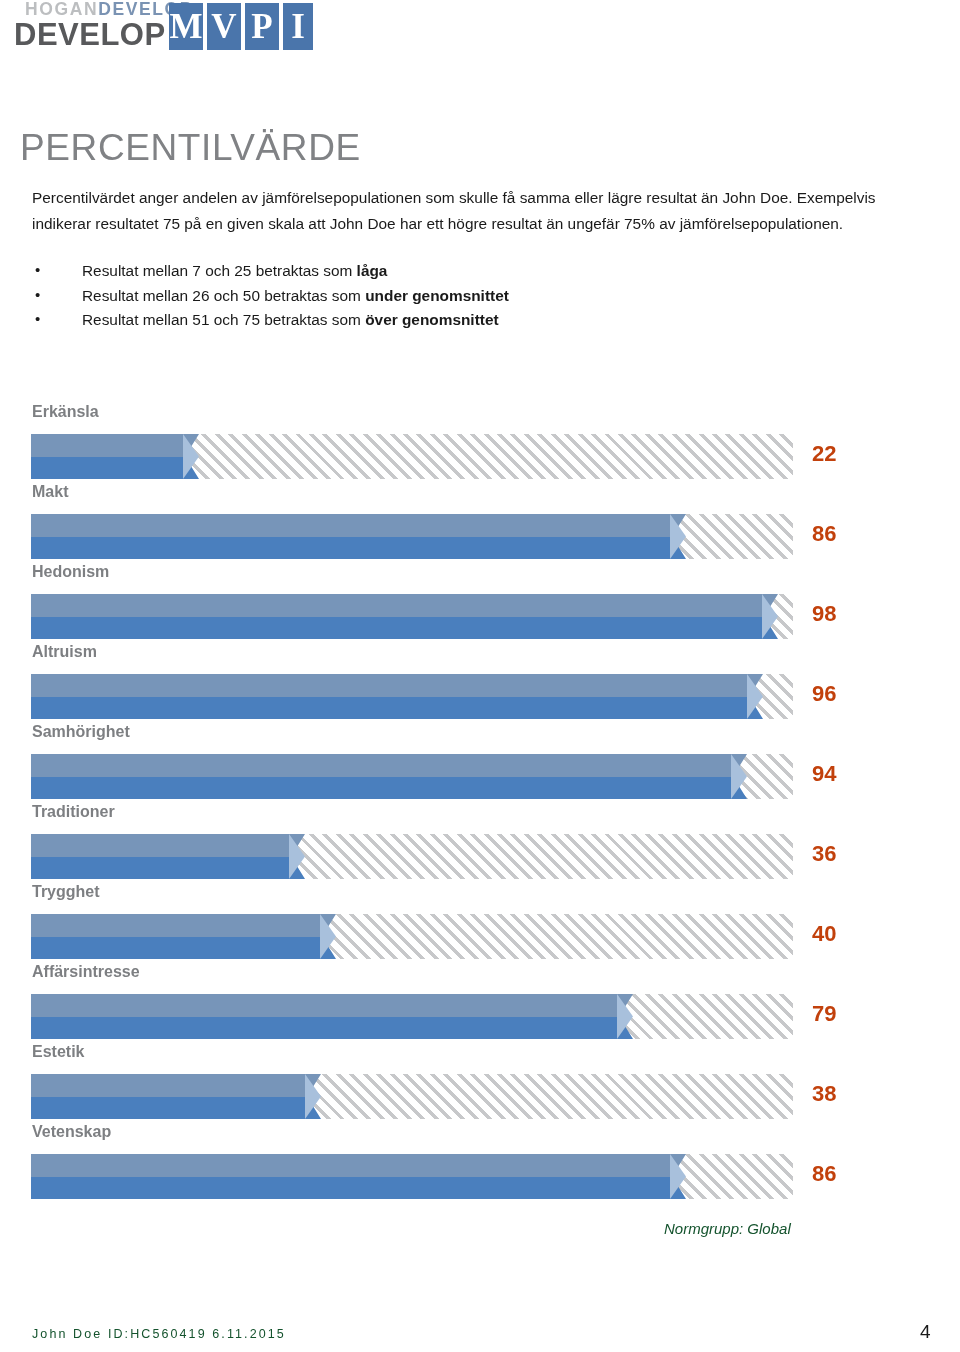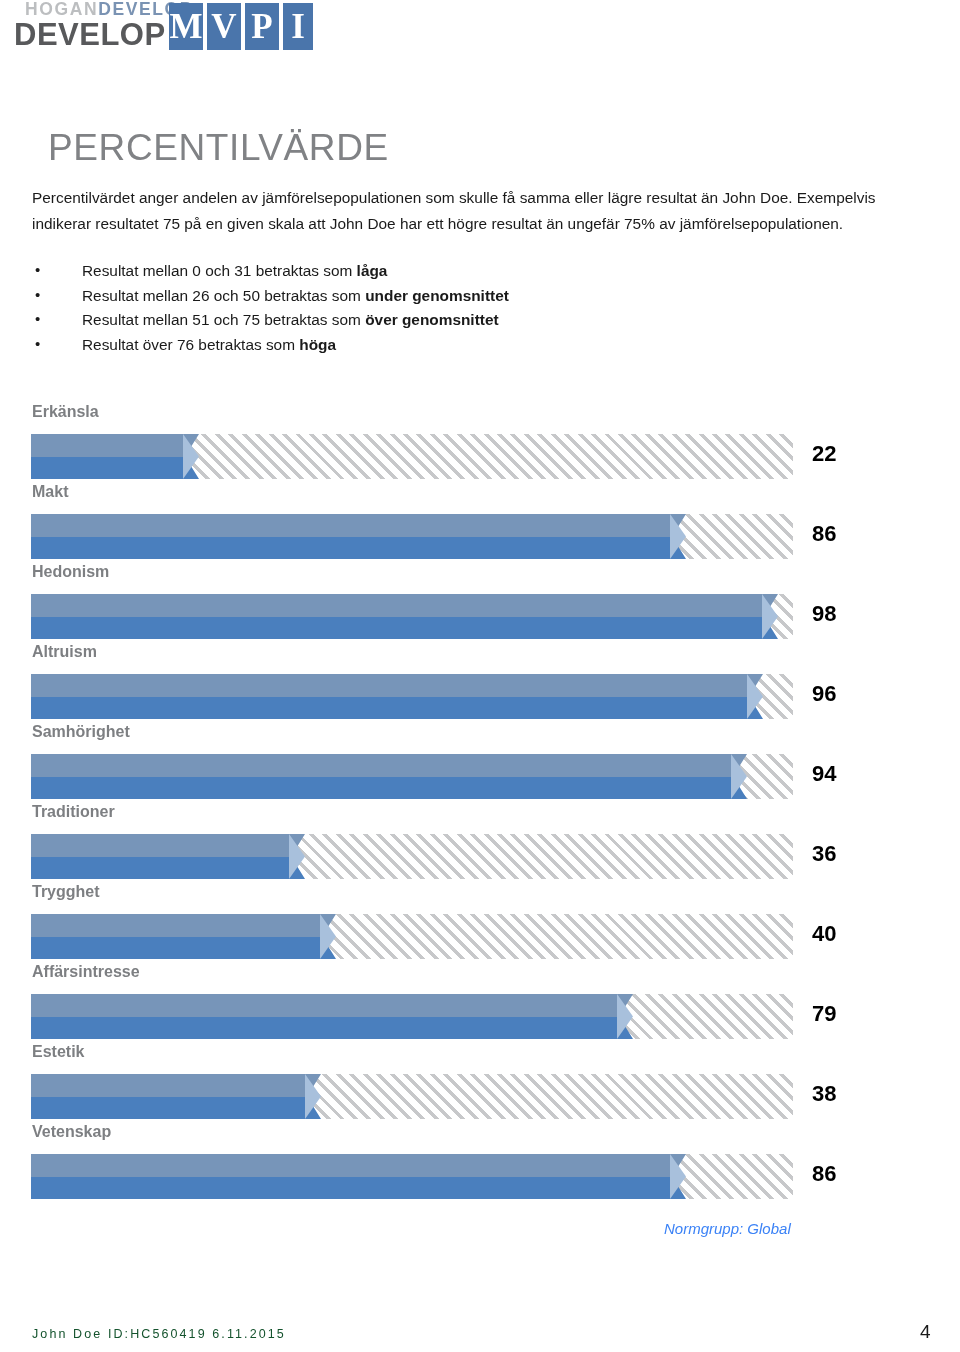--- a/index.html
+++ b/index.html
@@ -64,21 +64,21 @@
     font-weight: bold;
     line-height: 47px;
     text-align: center;
     font-family: "Liberation Serif", serif;
   }
   .mvpi-box.narrow { width: 30px; }
 
   
   #title {
     position: absolute;
-    left: 48px;
+    left: 20px;
     top: 103px;
     font-size: 37px;
     color: #808285;
     letter-spacing: 0.6px;
     font-weight: normal;
     line-height: 40px;
     white-space: nowrap;
   }
 
   
@@ -192,32 +192,32 @@
     background: #a8c0dc;
     -webkit-clip-path: polygon(0 0, 100% 50%, 0 100%);
     clip-path: polygon(0 0, 100% 50%, 0 100%);
   }
   .bar-value {
     position: absolute;
     left: 812px;
     top: 40px;
     font-size: 22px;
     font-weight: bold;
-    color: #000000;
+    color: #c2410c;
     line-height: 28px;
   }
 
   
   #normgroup {
     position: absolute;
     left: 664px;
     top: 1220px;
     font-size: 15px;
     font-style: italic;
-    color: #3b82f6;
+    color: #14532d;
     white-space: nowrap;
   }
 
   
   #footer-left {
     position: absolute;
     left: 32px;
     top: 1327px;
     font-size: 12.5px;
     letter-spacing: 2.1px;
@@ -246,24 +246,23 @@
     <div class="mvpi-box">P</div>
     <div class="mvpi-box narrow">I</div>
   </div>
 </div>
 
 <h1 id="title">PERCENTILVÄRDE</h1>
 
 <p id="intro">Percentilvärdet anger andelen av jämförelsepopulationen som skulle få samma eller lägre resultat än John Doe. Exempelvis indikerar resultatet 75 på en given skala att John Doe har ett högre resultat än ungefär 75% av jämförelsepopulationen.</p>
 
 <ul id="bullets">
-  <li><span>Resultat mellan 0 och 31 betraktas som </span><b>låga</b></li>
+  <li><span>Resultat mellan 7 och 25 betraktas som </span><b>låga</b></li>
   <li><span>Resultat mellan 26 och 50 betraktas som </span><b>under genomsnittet</b></li>
   <li><span>Resultat mellan 51 och 75 betraktas som </span><b>över genomsnittet</b></li>
-  <li><span>Resultat över 76 betraktas som </span><b>höga</b></li>
 </ul>
 
 <div id="chart">
     <div class="chart-row">
       <div class="row-label">Erkänsla</div>
       <div class="bar-area">
         <div class="bar-track"></div>
         <div class="bar-fill" style="width: 168px;">
           <div class="bar-fill-top"></div>
           <div class="bar-fill-bot"></div>

